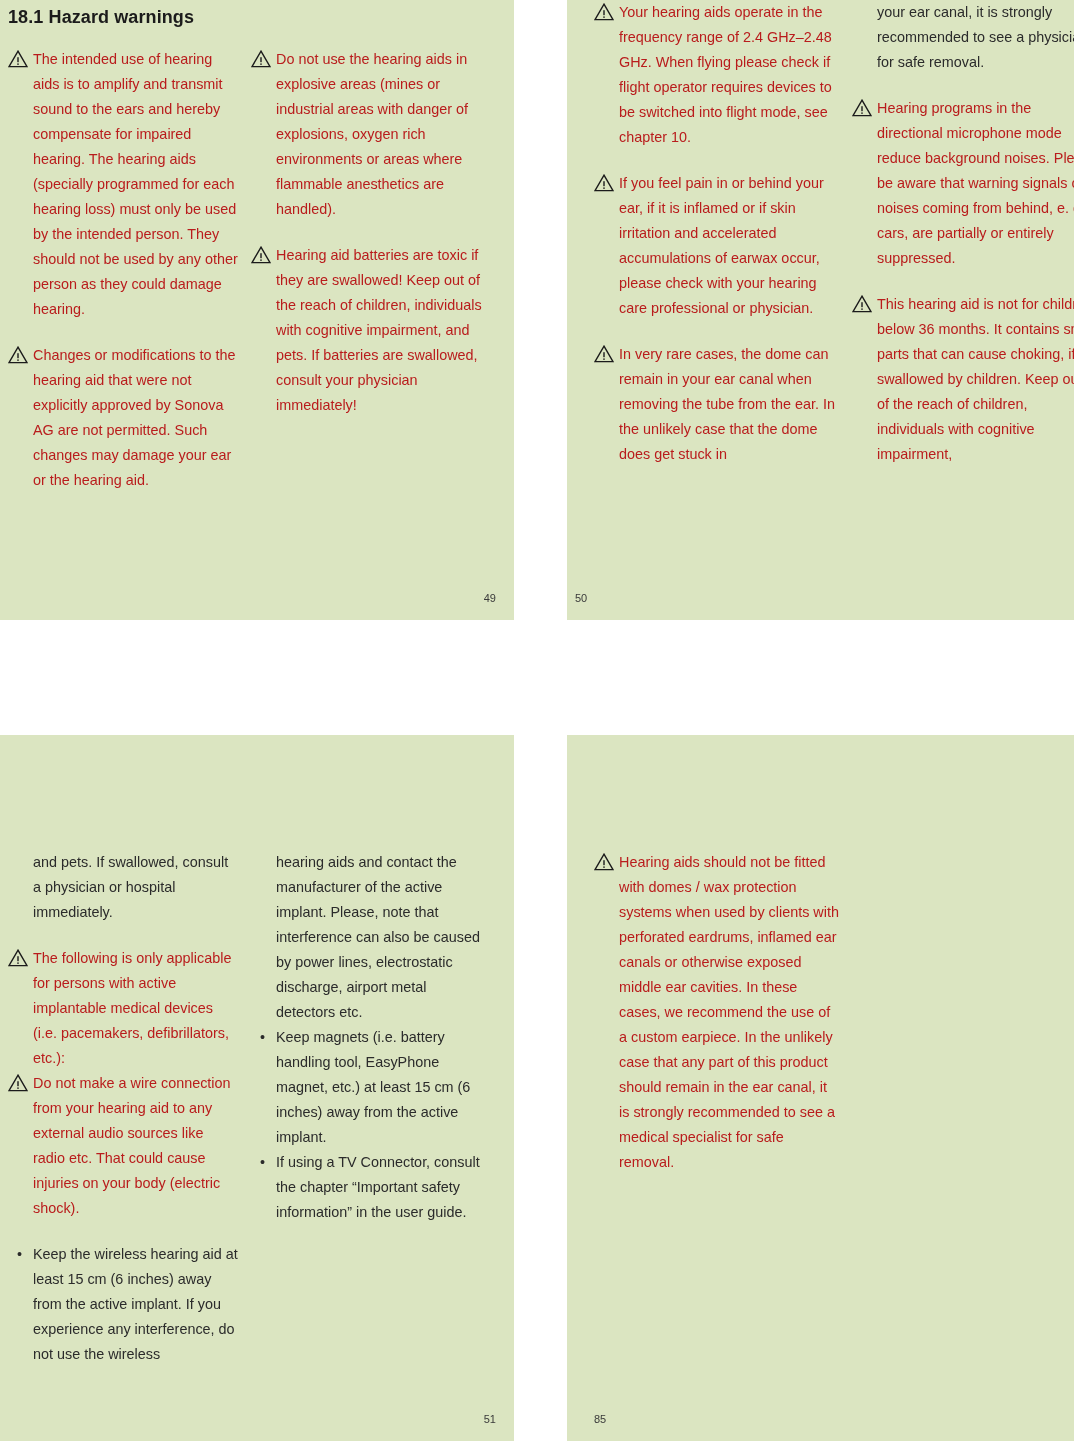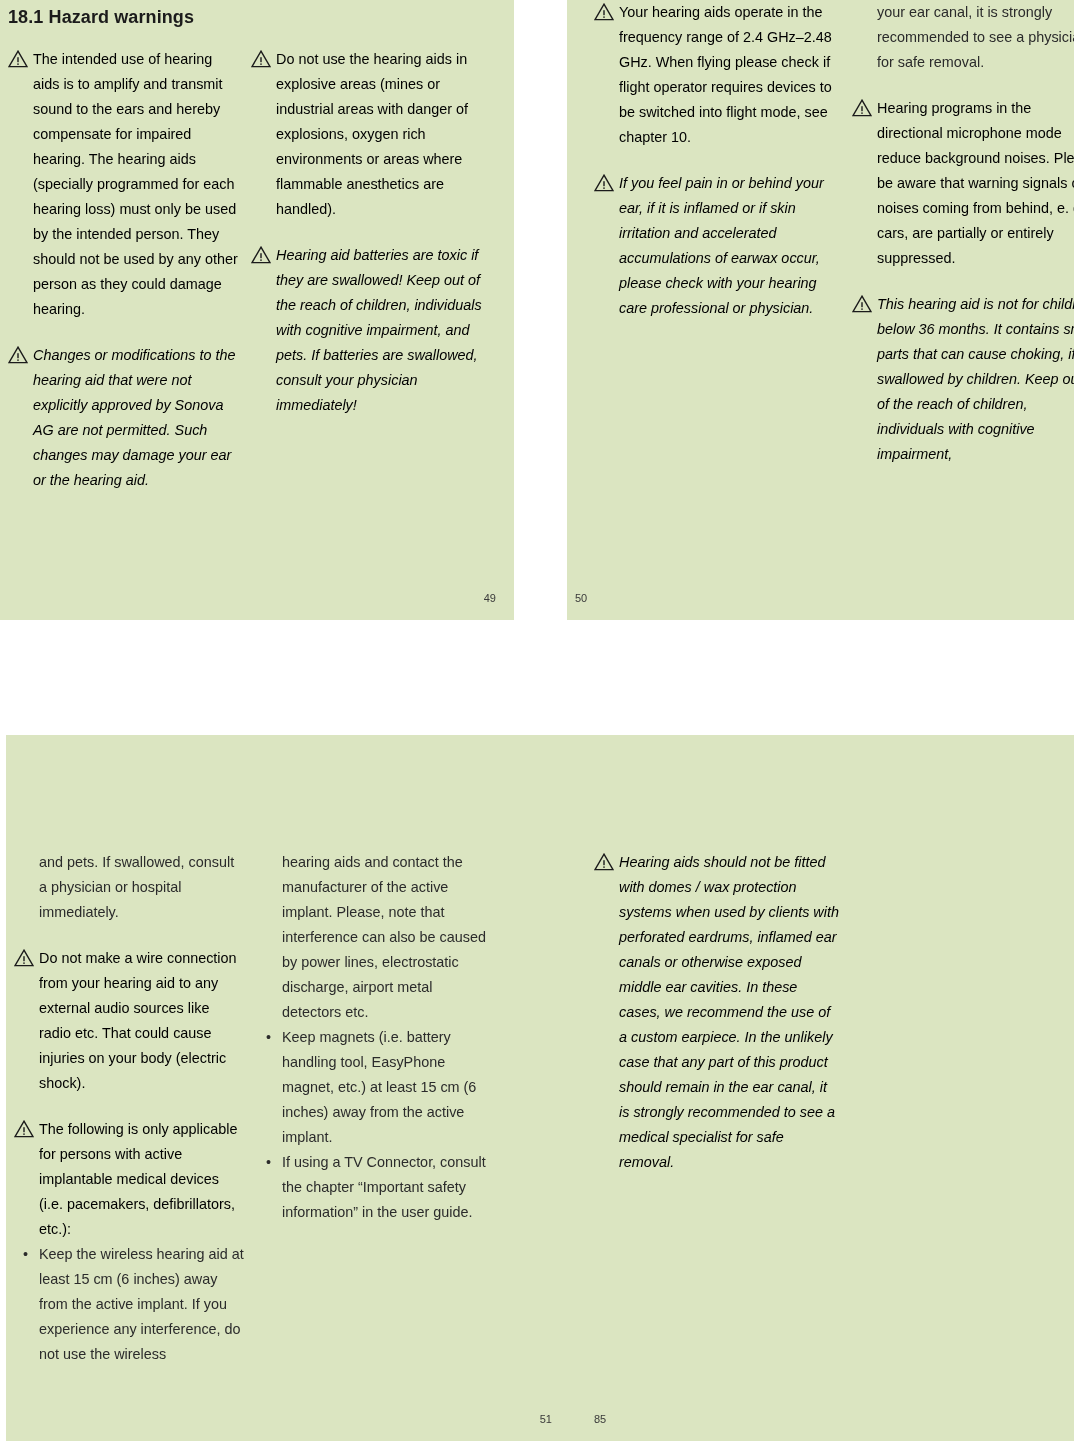--- a/index.html
+++ b/index.html
@@ -18,21 +18,21 @@
   .page {
     position: absolute;
     background: #dbe5c1;
     overflow: hidden;
     box-sizing: border-box;
   }
 
   
   #page-49 { left: 0px;   top: 0px;    width: 514px; height: 620px; }
   #page-50 { left: 567px; top: 0px;    width: 507px; height: 620px; }
-  #page-51 { left: 0px;   top: 735px;  width: 564px; height: 706px; margin-left: 6px; }
+  #page-51 { left: 0px;   top: 735px;  width: 514px; height: 706px; }
   #page-52 { left: 567px; top: 735px;  width: 507px; height: 706px; }
 
   .page-title {
     position: absolute;
     left: 8px;
     top: 7px;
     font-size: 18px;
     font-weight: bold;
     color: #1b1b1b;
     letter-spacing: 0.1px;
@@ -59,23 +59,23 @@
   }
   #page-50 .col { width: 258px; }
   #page-52 .col { width: 258px; }
 
   .warn-item {
     position: relative;
     padding-left: 25px;
     margin-bottom: 21px;
     font-size: 14.4px;
     line-height: 25px;
-    color: #000000;
-  }
-  .warn-item:last-child { margin-bottom: 0; font-style: italic; }
+    color: #b91c1c;
+  }
+  .warn-item:last-child { margin-bottom: 0; }
 
   .warn-icon {
     position: absolute;
     left: 0px;
     top: 3px;
     width: 20px;
     height: 18px;
     display: block;
   }
 
@@ -190,20 +190,30 @@
       <div class="warn-item">
         <span class="warn-icon">
           <svg viewBox="0 0 20 18" width="20" height="18">
               <path d="M10 1.2 L19 16.6 L1 16.6 Z" fill="none" stroke="#1b1b1b" stroke-width="1.4" stroke-linejoin="miter"></path>
               <rect x="9.3" y="7.2" width="1.4" height="5" fill="#1b1b1b"></rect>
               <rect x="9.3" y="13.4" width="1.4" height="1.5" fill="#1b1b1b"></rect>
             </svg>
         </span>
         <span>If you feel pain in or behind your ear, if it is inflamed or if skin irritation and accelerated accumulations of earwax occur, please check with your hearing care professional or physician.</span>
       </div>
+      <div class="warn-item">
+        <span class="warn-icon">
+          <svg viewBox="0 0 20 18" width="20" height="18">
+              <path d="M10 1.2 L19 16.6 L1 16.6 Z" fill="none" stroke="#1b1b1b" stroke-width="1.4" stroke-linejoin="miter"></path>
+              <rect x="9.3" y="7.2" width="1.4" height="5" fill="#1b1b1b"></rect>
+              <rect x="9.3" y="13.4" width="1.4" height="1.5" fill="#1b1b1b"></rect>
+            </svg>
+        </span>
+        <span>In very rare cases, the dome can remain in your ear canal when removing the tube from the ear. In the unlikely case that the dome does get stuck in</span>
+      </div>
     </div>
     <div class="col">
       <div class="cont-text">your ear canal, it is strongly recommended to see a physician for safe removal.</div>
       <div class="warn-item">
         <span class="warn-icon">
           <svg viewBox="0 0 20 18" width="20" height="18">
               <path d="M10 1.2 L19 16.6 L1 16.6 Z" fill="none" stroke="#1b1b1b" stroke-width="1.4" stroke-linejoin="miter"></path>
               <rect x="9.3" y="7.2" width="1.4" height="5" fill="#1b1b1b"></rect>
               <rect x="9.3" y="13.4" width="1.4" height="1.5" fill="#1b1b1b"></rect>
             </svg>
@@ -222,39 +232,39 @@
       </div>
     </div>
   </div>
   <div class="page-number">50</div>
 </div>
 
 <div class="page" id="page-51">
   <div class="cols">
     <div class="col">
       <div class="cont-text">and pets. If swallowed, consult a physician or hospital immediately.</div>
+      <div class="warn-item" style="margin-bottom:0">
+        <span class="warn-icon">
+          <svg viewBox="0 0 20 18" width="20" height="18">
+              <path d="M10 1.2 L19 16.6 L1 16.6 Z" fill="none" stroke="#1b1b1b" stroke-width="1.4" stroke-linejoin="miter"></path>
+              <rect x="9.3" y="7.2" width="1.4" height="5" fill="#1b1b1b"></rect>
+              <rect x="9.3" y="13.4" width="1.4" height="1.5" fill="#1b1b1b"></rect>
+            </svg>
+        </span>
+        <span>The following is only applicable for persons with active implantable medical devices (i.e. pacemakers, defibrillators, etc.):</span>
+      </div>
       <div class="warn-item">
         <span class="warn-icon">
           <svg viewBox="0 0 20 18" width="20" height="18">
               <path d="M10 1.2 L19 16.6 L1 16.6 Z" fill="none" stroke="#1b1b1b" stroke-width="1.4" stroke-linejoin="miter"></path>
               <rect x="9.3" y="7.2" width="1.4" height="5" fill="#1b1b1b"></rect>
               <rect x="9.3" y="13.4" width="1.4" height="1.5" fill="#1b1b1b"></rect>
             </svg>
         </span>
         <span>Do not make a wire connection from your hearing aid to any external audio sources like radio etc. That could cause injuries on your body (electric shock).</span>
-      </div>
-      <div class="warn-item" style="margin-bottom:0">
-        <span class="warn-icon">
-          <svg viewBox="0 0 20 18" width="20" height="18">
-              <path d="M10 1.2 L19 16.6 L1 16.6 Z" fill="none" stroke="#1b1b1b" stroke-width="1.4" stroke-linejoin="miter"></path>
-              <rect x="9.3" y="7.2" width="1.4" height="5" fill="#1b1b1b"></rect>
-              <rect x="9.3" y="13.4" width="1.4" height="1.5" fill="#1b1b1b"></rect>
-            </svg>
-        </span>
-        <span>The following is only applicable for persons with active implantable medical devices (i.e. pacemakers, defibrillators, etc.):</span>
       </div>
       <ul class="bullet-list">
         <li class="bullet-item">Keep the wireless hearing aid at least 15 cm (6 inches) away from the active implant. If you experience any interference, do not use the wireless</li>
       </ul>
     </div>
     <div class="col">
       <div class="cont-text" style="margin-bottom:0">hearing aids and contact the manufacturer of the active implant. Please, note that interference can also be caused by power lines, electrostatic discharge, airport metal detectors etc.</div>
       <ul class="bullet-list">
         <li class="bullet-item">Keep magnets (i.e. battery handling tool, EasyPhone magnet, etc.) at least 15 cm (6 inches) away from the active implant.</li>
         <li class="bullet-item">If using a TV Connector, consult the chapter “Important safety information” in the user guide.</li>

